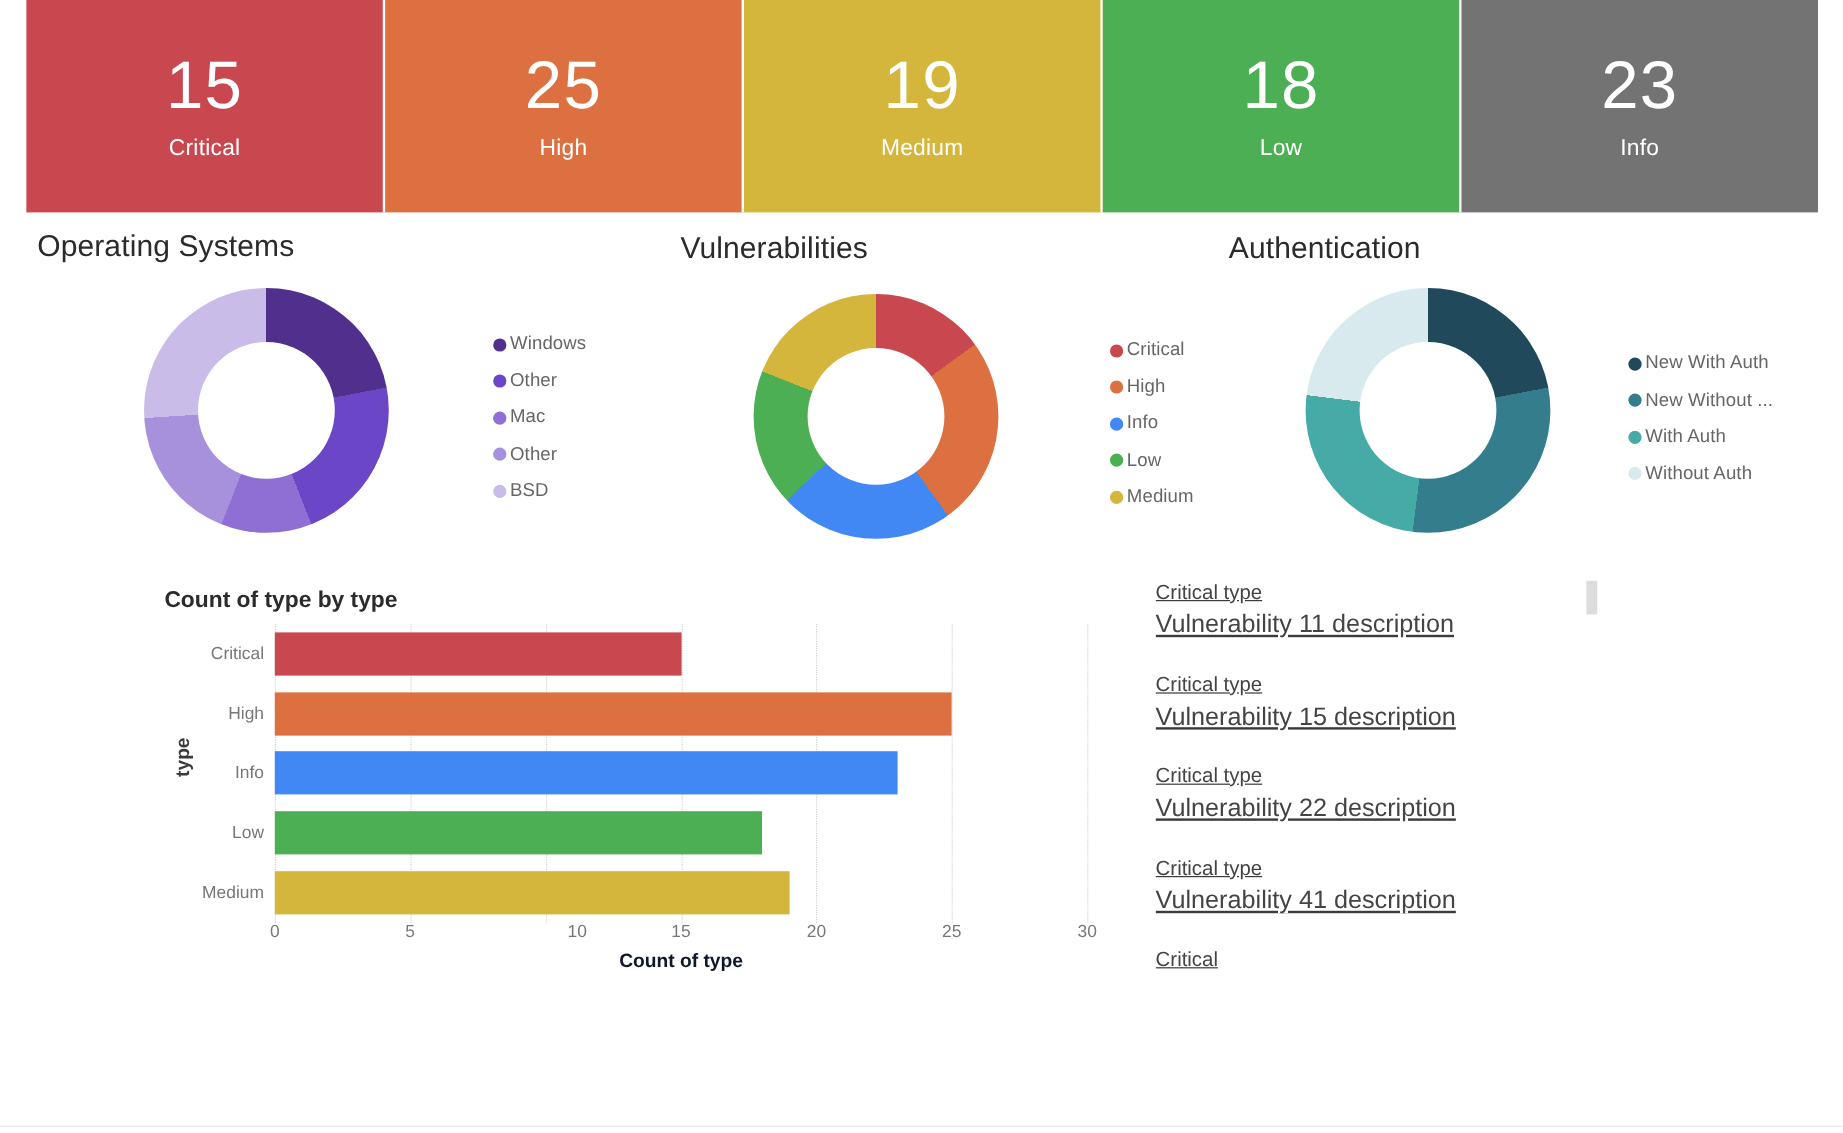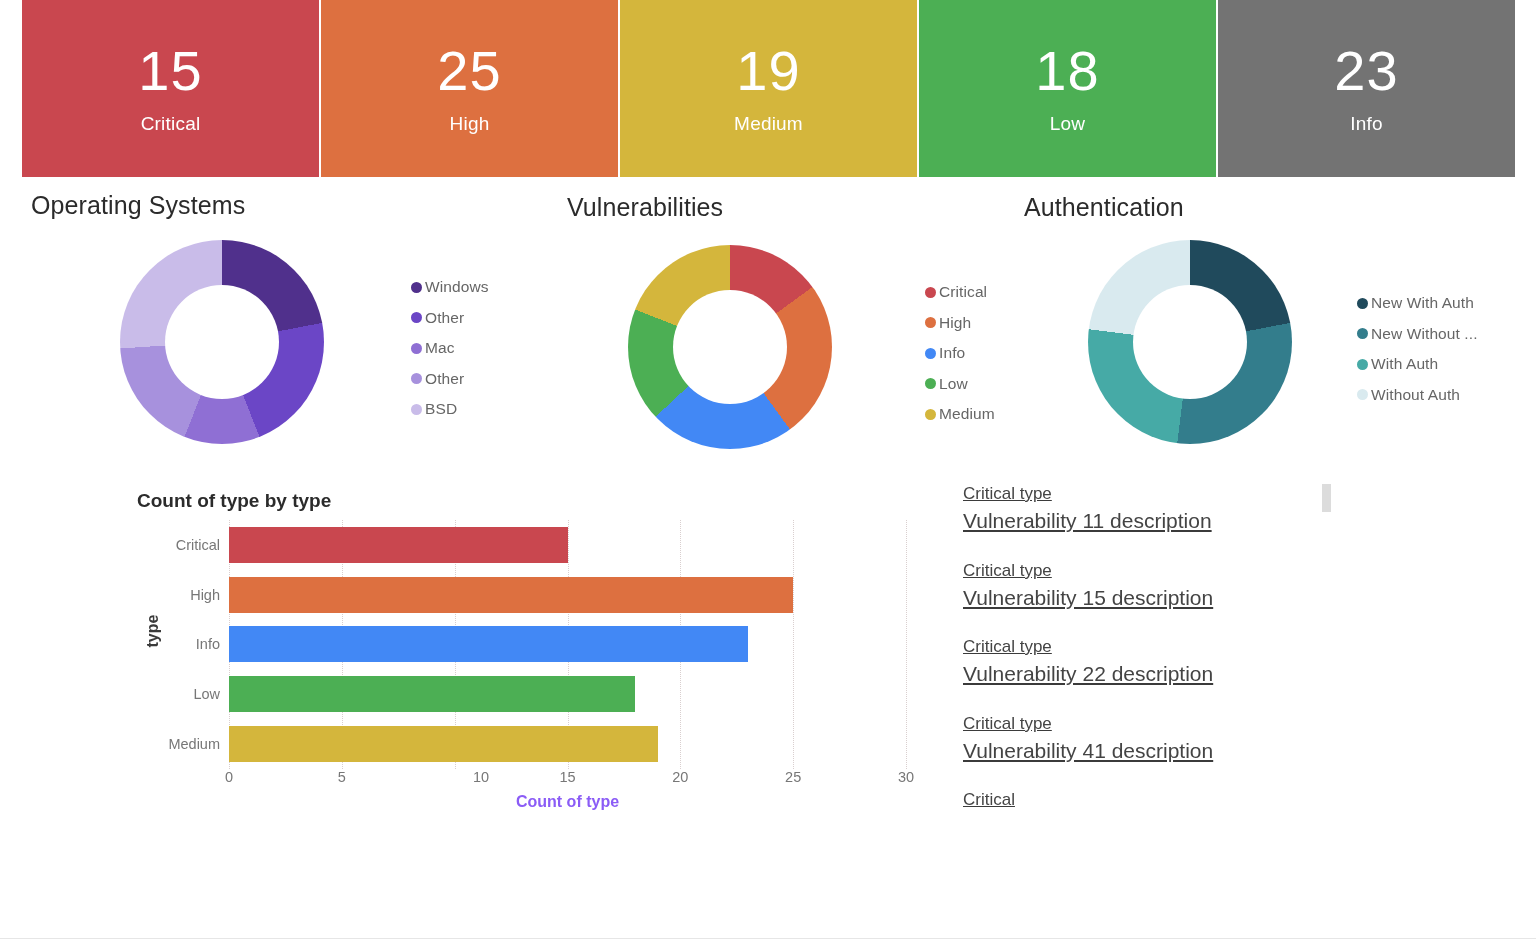--- a/index.html
+++ b/index.html
@@ -182,21 +182,21 @@
     transform: translateX(-50%);
   }
   #bar-xlabel {
     position: absolute;
     top: 24px;
     left: 0;
     width: 677px;
     text-align: center;
     font-size: 16px;
     font-weight: 600;
-    color: #8b5cf6;
+    color: #0f172a;
   }
 
   
   #vuln-list {
     position: absolute;
     left: 963px;
     top: 480px;
     width: 380px;
     height: 330px;
     overflow: hidden;

